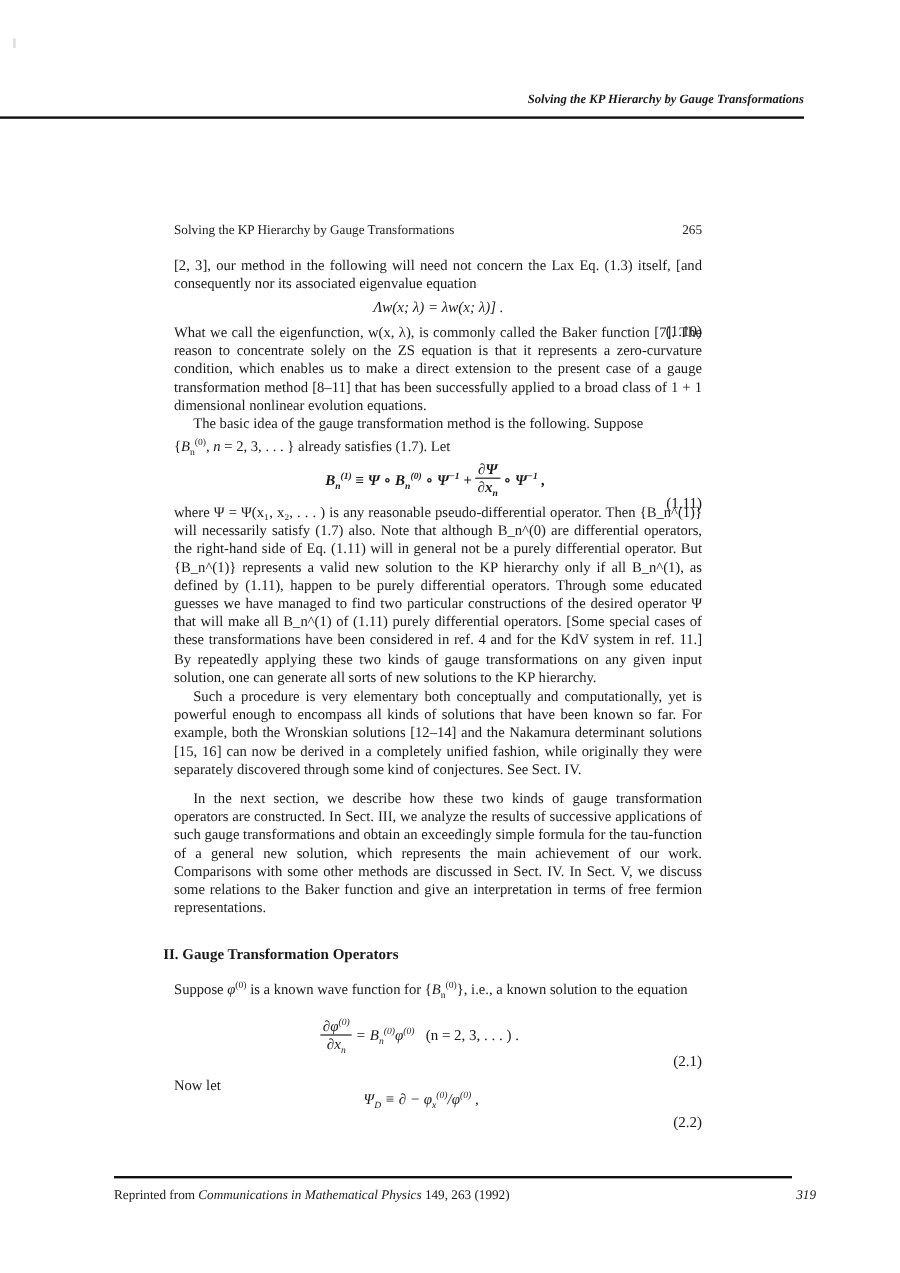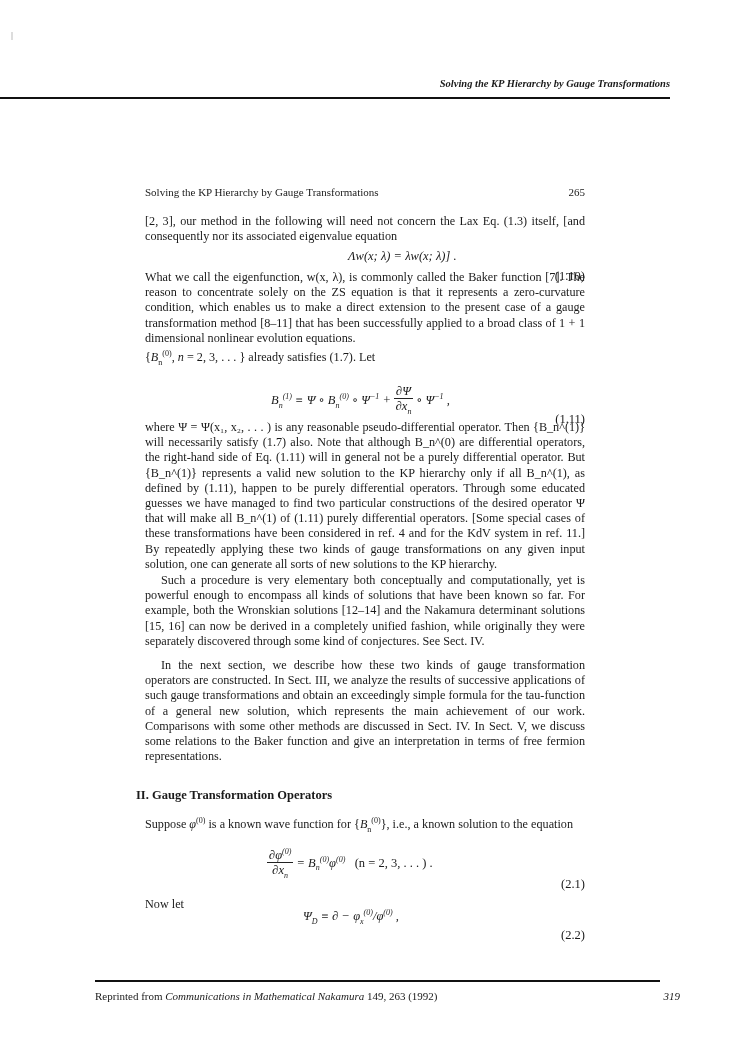--- a/index.html
+++ b/index.html
@@ -30,32 +30,33 @@
 <div class="abs" id="rule-top"></div>
 
 <div class="abs" id="inner-head">
   <span>Solving the KP Hierarchy by Gauge Transformations</span>
   <span>265</span>
 </div>
 
 <div class="abs body-text" style="top:214px;">[2, 3], our method in the following will need not concern the Lax Eq. (1.3) itself, [and consequently nor its associated eigenvalue equation</div>
 
 <div class="abs eq" style="top:249px; height:16px;">
-  <span class="expr" style="left:166px;margin-left:37px;">Λw(x; λ) = λw(x; λ)] .</span>
+  <span class="expr" style="left:166px;">Λw(x; λ) = λw(x; λ)] .</span>
   <span class="num">(1.10)</span>
 </div>
 
 <div class="abs body-text" style="top:270px;">What we call the eigenfunction, w(x, λ), is commonly called the Baker function [7]. The reason to concentrate solely on the ZS equation is that it represents a zero-curvature condition, which enables us to make a direct extension to the present case of a gauge transformation method [8–11] that has been successfully applied to a broad class of 1 + 1 dimensional nonlinear evolution equations.</div>
 
 <div class="abs body-text" style="top:346px;">
+  <div class="indent">The basic idea of the gauge transformation method is the following. Suppose</div>
   <div>{<i>B</i><sub>n</sub><sup>(0)</sup>, <i>n</i> = 2, 3, . . . } already satisfies (1.7). Let</div>
 </div>
 
 <div class="abs eq" style="top:380px; height:34px;">
-  <span class="expr" style="left:126px; top:4px;">
+  <span class="expr" style="left:126px; top:4px;font-weight:bold;">
     B<sub>n</sub><sup>(1)</sup> ≡ Ψ ∘ B<sub>n</sub><sup>(0)</sup> ∘ Ψ<sup>−1</sup> +
     <span class="frac"><span class="n">∂Ψ</span><span class="d">∂x<sub>n</sub></span></span>
     ∘ Ψ<sup>−1</sup> ,
   </span>
   <span class="num" style="top:12px;">(1.11)</span>
 </div>
 
 <div class="abs body-text" style="top:420px;">where Ψ = Ψ(x₁, x₂, . . . ) is any reasonable pseudo-differential operator. Then {B_n^(1)} will necessarily satisfy (1.7) also. Note that although B_n^(0) are differential operators, the right-hand side of Eq. (1.11) will in general not be a purely differential operator. But {B_n^(1)} represents a valid new solution to the KP hierarchy only if all B_n^(1), as defined by (1.11), happen to be purely differential operators. Through some educated guesses we have managed to find two particular constructions of the desired operator Ψ that will make all B_n^(1) of (1.11) purely differential operators. [Some special cases of these transformations have been considered in ref. 4 and for the KdV system in ref. 11.] By repeatedly applying these two kinds of gauge transformations on any given input solution, one can generate all sorts of new solutions to the KP hierarchy.</div>
 
 <div class="abs body-text indent" style="top:573px;">Such a procedure is very elementary both conceptually and computationally, yet is powerful enough to encompass all kinds of solutions that have been known so far. For example, both the Wronskian solutions [12–14] and the Nakamura determinant solutions [15, 16] can now be derived in a completely unified fashion, while originally they were separately discovered through some kind of conjectures. See Sect. IV.</div>
@@ -80,17 +81,17 @@
 
 <div class="abs eq" style="top:908px; height:18px;">
   <span class="expr" style="left:158px;">
     Ψ<sub>D</sub> ≡ ∂ − φ<sub>x</sub><sup>(0)</sup>/φ<sup>(0)</sup> ,
   </span>
   <span class="num">(2.2)</span>
 </div>
 
 <div class="abs" id="rule-bottom"></div>
 <div class="abs" id="footer">
-  <span><span>Reprinted from </span><i>Communications in Mathematical Nakamura</i><span> 149, 263 (1992)</span></span>
+  <span><span>Reprinted from </span><i>Communications in Mathematical Physics</i><span> 149, 263 (1992)</span></span>
   <span class="pg">319</span>
 </div>
 
 <div class="abs scan-mark" style="left:11px; top:32px; width:2px; height:8px;"></div>
 
 </body></html>

